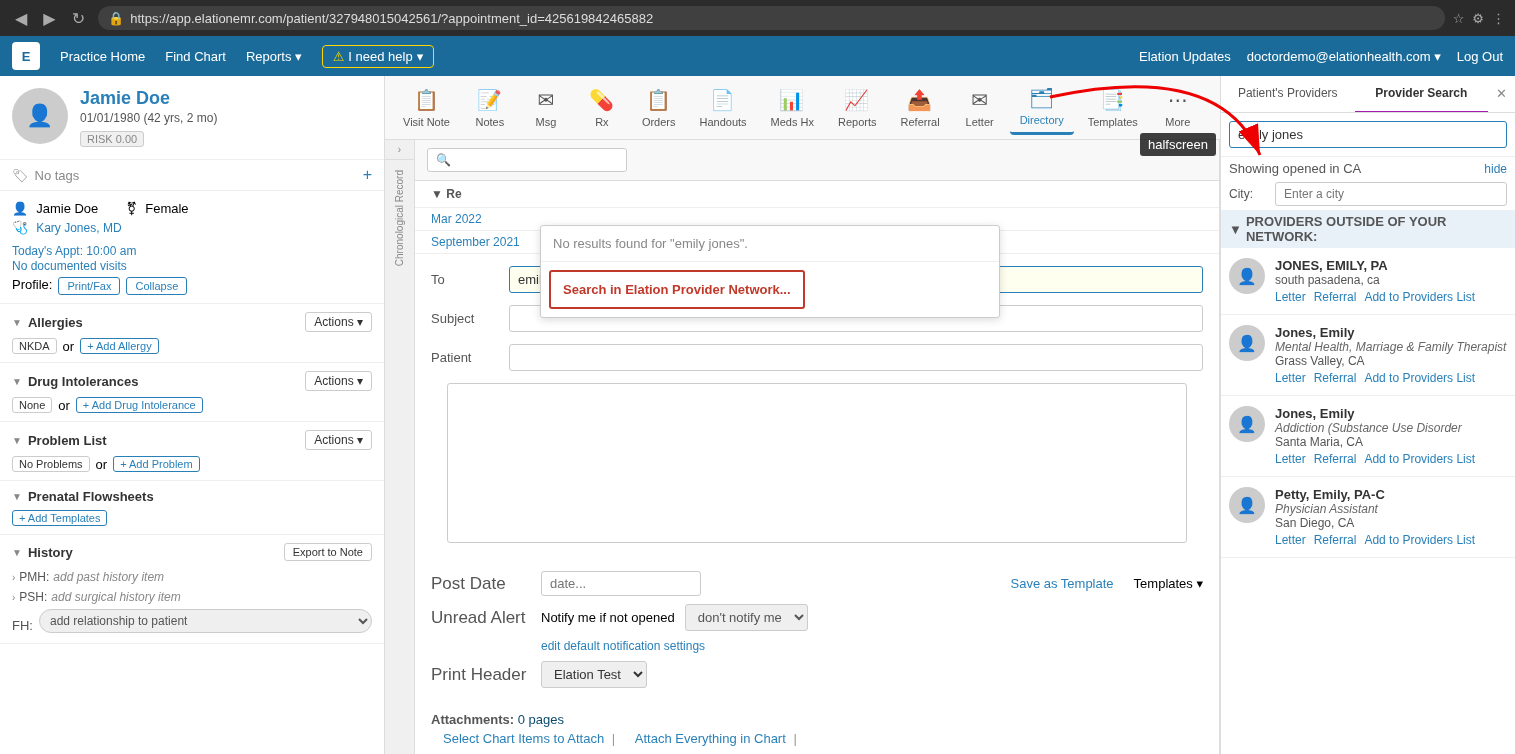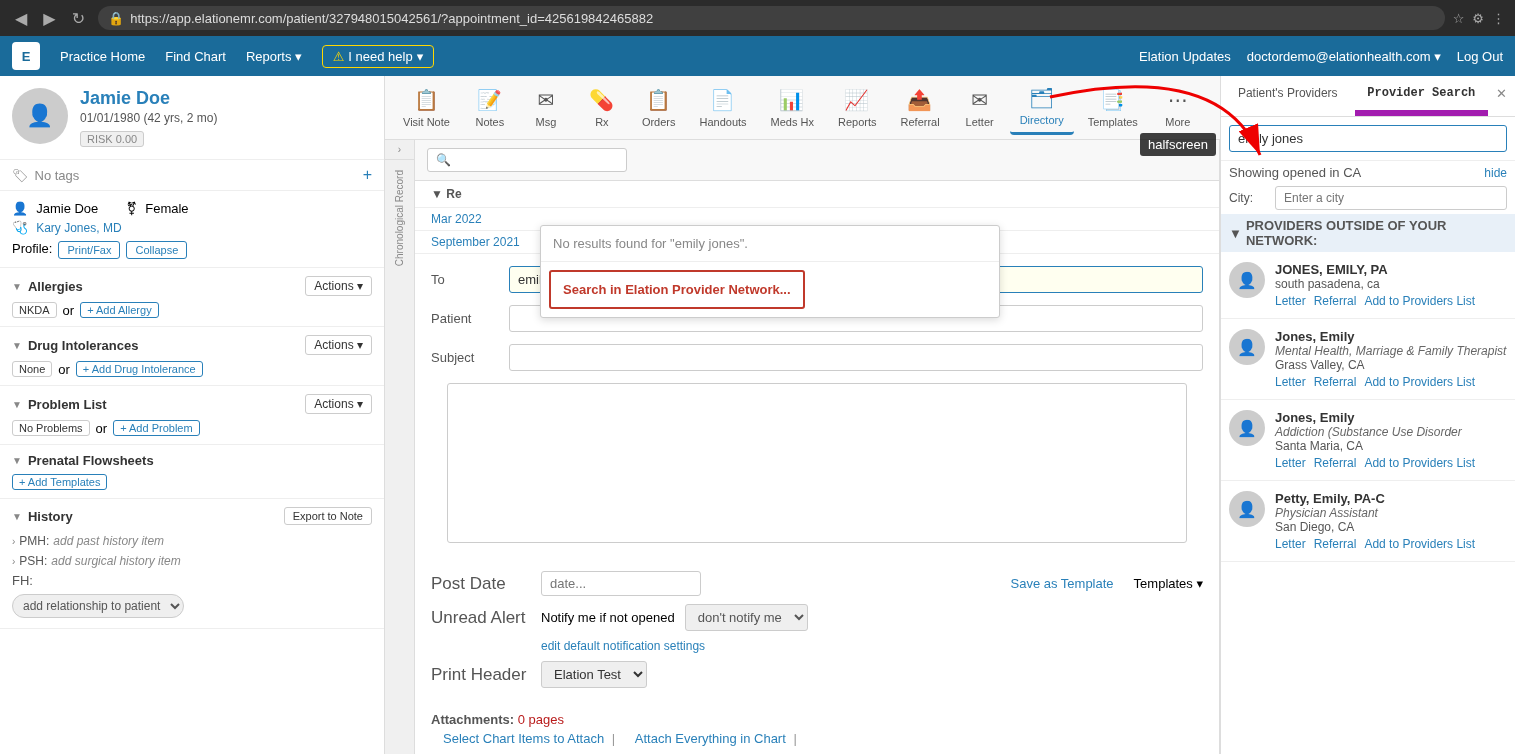--- a/index.html
+++ b/index.html
@@ -127,21 +127,21 @@
     }
 
     .history-row { display: flex; align-items: center; justify-content: space-between; margin-bottom: 6px; }
     .export-btn {
       background: white; border: 1px solid #ccc; padding: 2px 8px;
       border-radius: 3px; cursor: pointer; font-size: 11px; color: #333;
     }
     .history-item { display: flex; align-items: center; gap: 4px; padding: 3px 0; color: #555; font-size: 12px; cursor: text; }
     .history-chevron { color: #888; font-size: 10px; }
 
-    .fh-row { display: flex; align-items: flex-start; gap: 6px; font-size: 12px; padding: 2px 0; flex-direction: column; }
+    .fh-row { display: flex; align-items: flex-end; gap: 6px; font-size: 12px; padding: 2px 0; }
     .fh-select {
       flex: 1; padding: 3px 6px; border: 1px solid #ccc; border-radius: 12px; font-size: 12px; color: #555;
     }
 
     
     .toolbar {
       background: #f8f8f8;
       border-bottom: 1px solid #ddd;
       display: flex;
       align-items: center;
@@ -274,21 +274,21 @@
       padding: 4px 8px; border: 1px solid #ccc; border-radius: 3px; font-size: 13px; color: #555;
     }
     .notification-link { color: #2980b9; font-size: 12px; cursor: pointer; }
 
     .print-select {
       padding: 4px 8px; border: 1px solid #ccc; border-radius: 3px; font-size: 13px; color: #333;
     }
 
     .attachments-section { padding: 8px 16px; font-size: 13px; }
     .attach-label { color: #555; font-weight: bold; }
-    .attach-count { color: #b91c1c; }
+    .attach-count { color: #0c4a6e; }
     .attach-links { margin-top: 4px; }
     .attach-link { color: #2980b9; cursor: pointer; text-decoration: none; margin-left: 12px; }
     .attach-sep { color: #999; margin: 0 4px; }
 
     
     .right-panel {
       width: 295px;
       background: white;
       border-left: 1px solid #ddd;
       display: flex;
@@ -296,21 +296,21 @@
       flex-shrink: 0;
     }
     .right-panel-tabs {
       display: flex;
       border-bottom: 1px solid #ddd;
     }
     .right-tab {
       flex: 1; text-align: center; padding: 10px 4px;
       font-size: 12px; color: #555; cursor: pointer; border-bottom: 2px solid transparent;
     }
-    .right-tab.active { color: #333; font-weight: bold; border-bottom: 6px solid #a21caf; font-family: Liberation Mono, monospace; }
+    .right-tab.active { color: #333; font-weight: bold; border-bottom: 1px solid #a21caf; }
     .right-tab-close { padding: 10px 8px; cursor: pointer; color: #888; }
 
     .right-search-bar {
       padding: 8px;
       border-bottom: 1px solid #eee;
     }
     .right-search-input {
       width: 100%; padding: 5px 8px; border: 1px solid #2980b9;
       border-radius: 3px; font-size: 13px; color: #333;
     }
@@ -474,20 +474,24 @@
         <div class="provider-row">
           <span>👤</span>
           <span>Jamie Doe</span>
           <span style="margin-left:20px;">⚧</span>
           <span>Female</span>
         </div>
         <div class="provider-row">
           <span>🩺</span>
           <span class="provider-md">Kary Jones, MD</span>
         </div>
+        <div style="margin-top:6px;">
+          <a class="appt-link">Today's Appt: 10:00 am</a><br>
+          <a class="appt-link">No documented visits</a>
+        </div>
         <div class="profile-links">
           <span>Profile:</span>
           <button class="profile-link-btn">Print/Fax</button>
           <button class="profile-link-btn">Collapse</button>
         </div>
       </div>
 
       <div class="section-block">
         <div class="section-title">
           <span class="section-chevron">▼</span>
@@ -656,26 +660,26 @@
           </div>
 
           <div style="padding:12px 16px;">
 
             <div class="form-row">
               <div class="form-label">To</div>
               <input class="form-input" type="text" value="emily jones" style="flex: 1 1 0%; background: rgb(255, 255, 240); border: 1px solid rgb(41, 128, 185); padding: 5px 8px; border-radius: 3px; font-size: 13px;">
             </div>
 
             <div class="form-row">
+              <div class="form-label">Subject</div>
+              <input type="text" style="flex: 1 1 0%; padding: 5px 8px; border: 1px solid rgb(204, 204, 204); border-radius: 3px; font-size: 13px;">
+            </div>
+
+            <div class="form-row">
               <div class="form-label">Patient</div>
-              <input type="text" style="flex: 1 1 0%; padding: 5px 8px; border: 1px solid rgb(204, 204, 204); border-radius: 3px; font-size: 13px;">
-            </div>
-
-            <div class="form-row">
-              <div class="form-label">Subject</div>
               <input type="text" style="flex: 1 1 0%; padding: 5px 8px; border: 1px solid rgb(204, 204, 204); border-radius: 3px; font-size: 13px;">
             </div>
 
             <div class="letter-body" contenteditable="true" style="">&nbsp;</div>
 
           </div>
 
           <div class="form-footer">
             <div class="footer-row">
               <div class="footer-label">Post Date</div>

